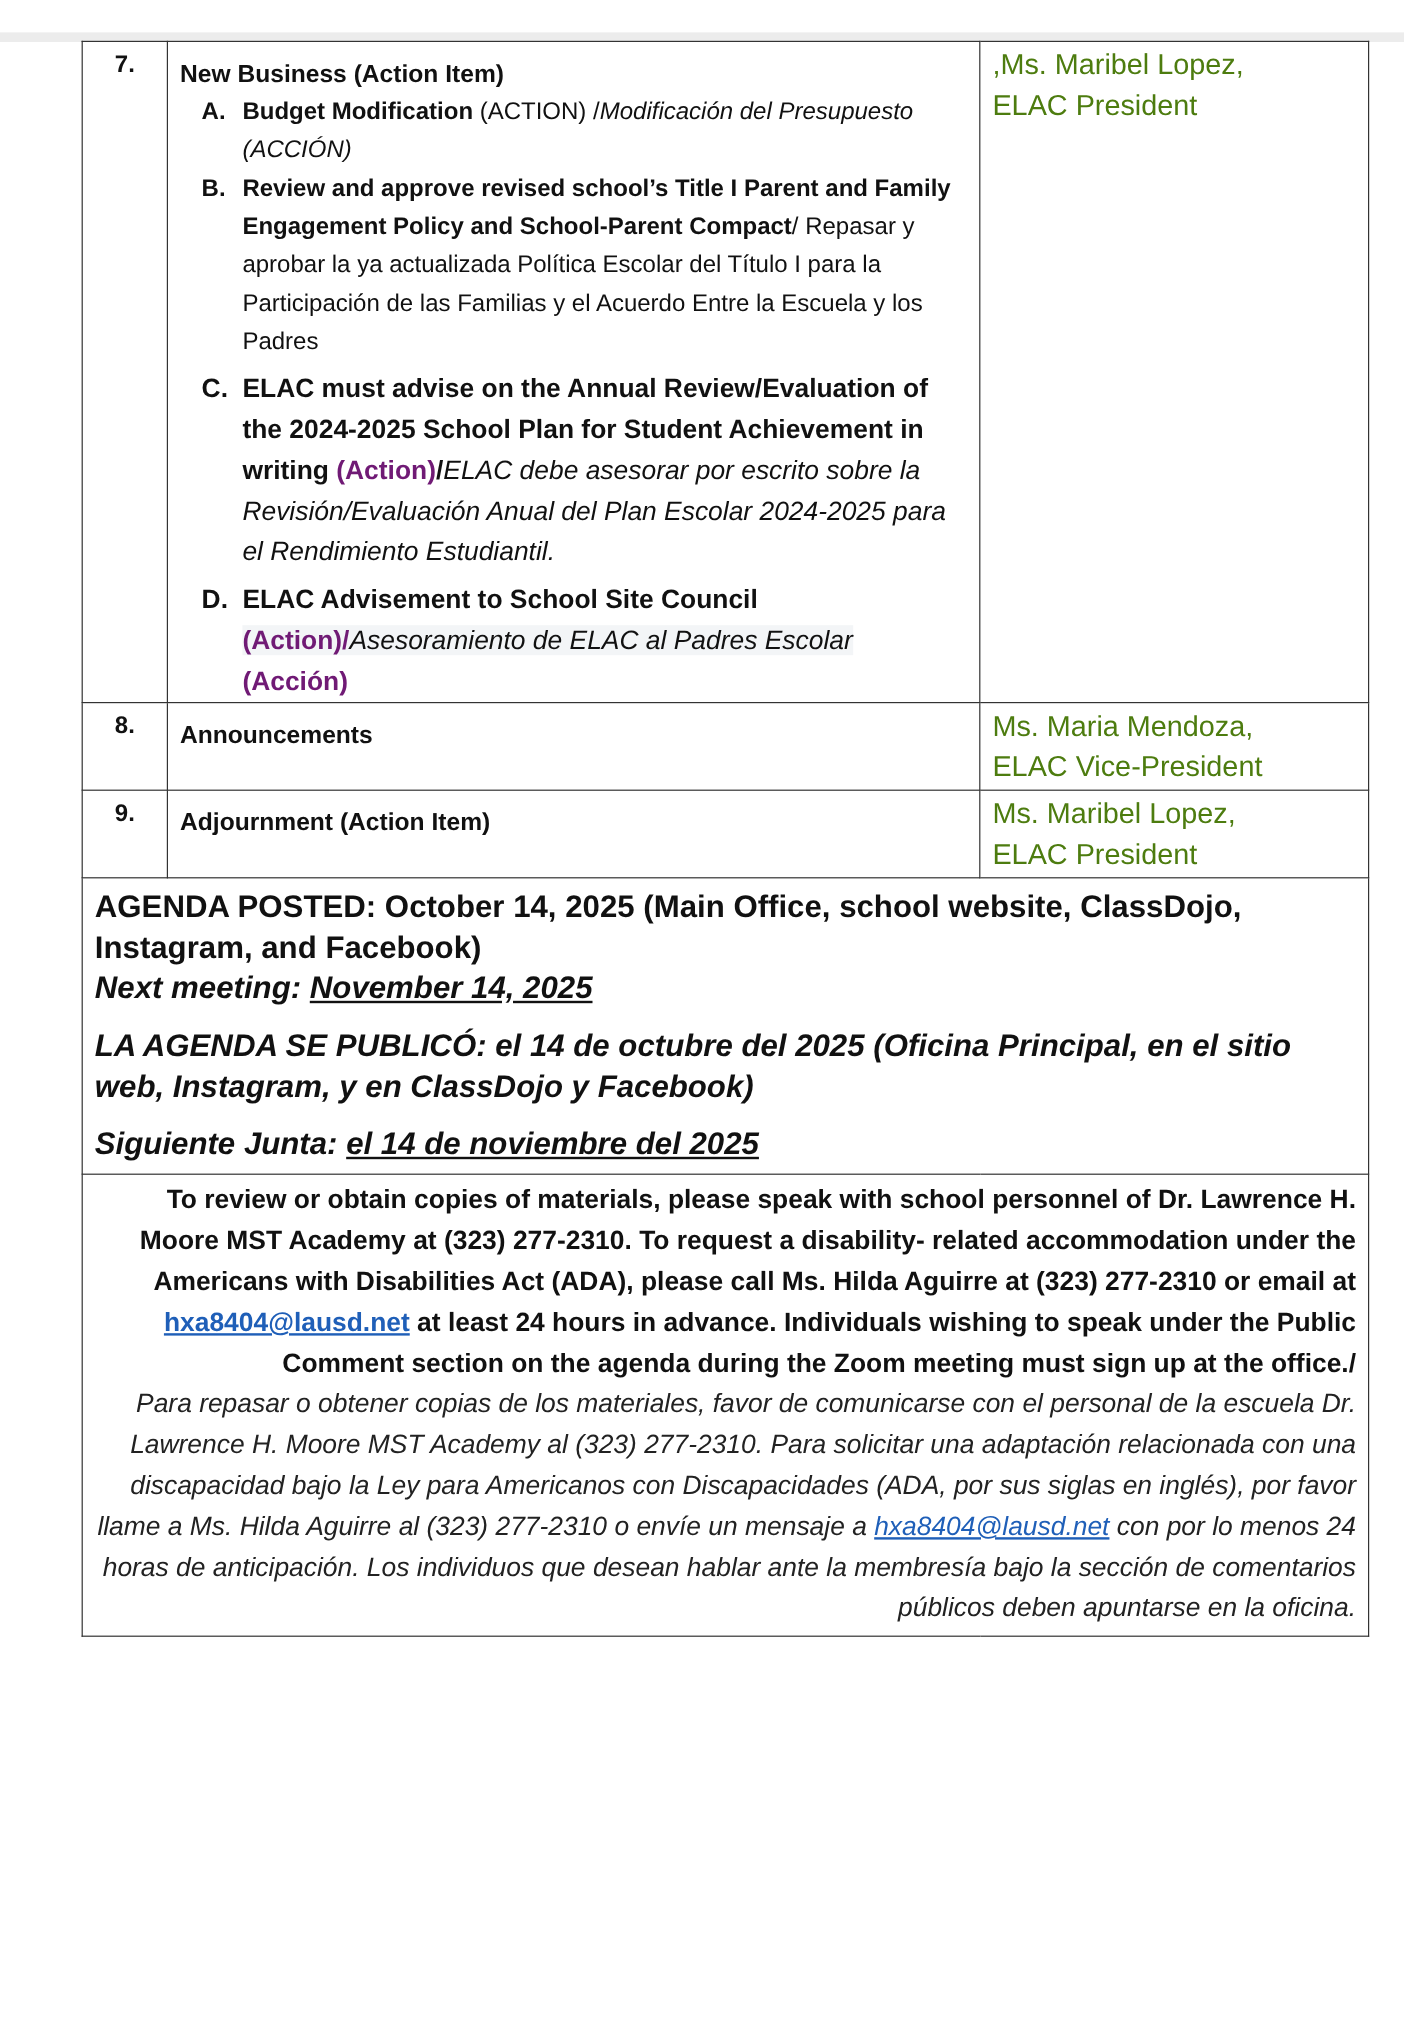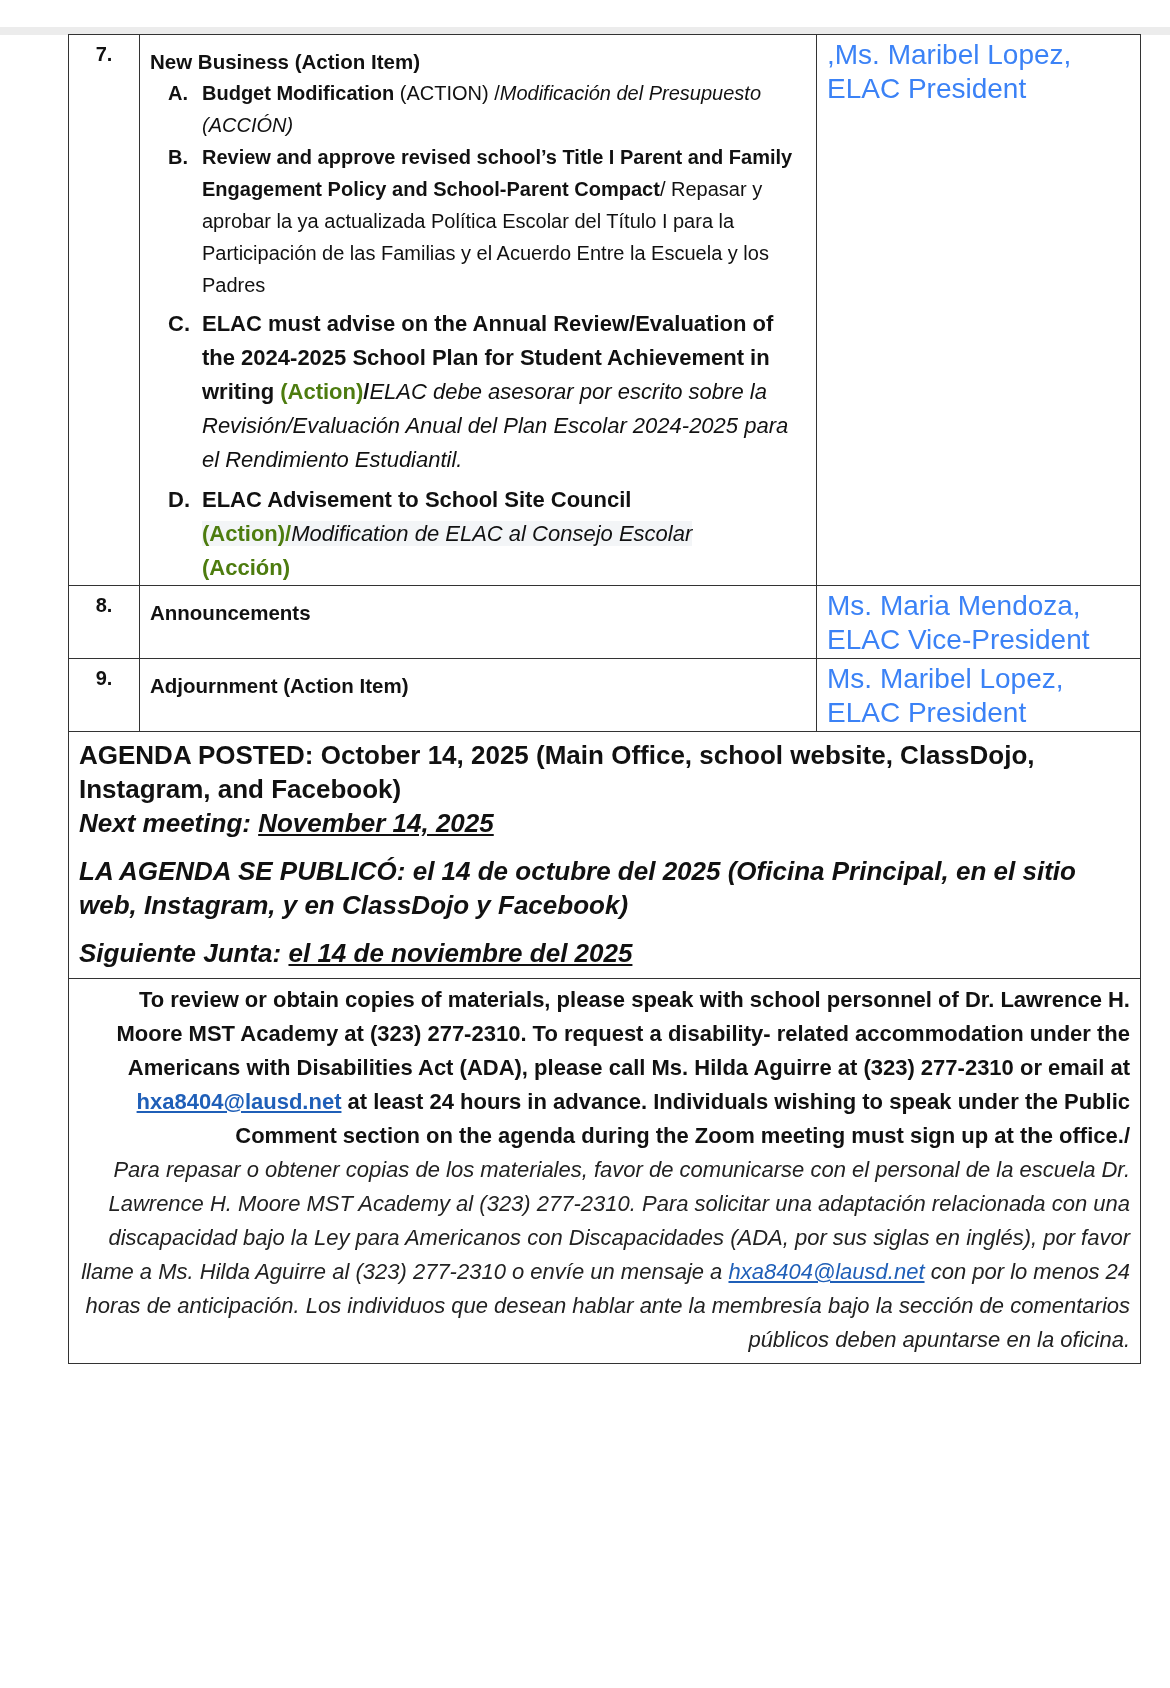--- a/index.html
+++ b/index.html
@@ -5,30 +5,30 @@
   html, body { margin: 0; padding: 0; background: #ffffff; }
   body { width: 1170px; height: 1688px; position: relative; overflow: hidden;
          font-family: "Liberation Sans", "DejaVu Sans", sans-serif; color: #111; }
   .topband { position: absolute; left: 0; top: 27px; width: 1170px; height: 8px; background: #ececec; }
   .page { position: absolute; left: 68px; top: 34px; width: 1051px; }
   table.agenda { border-collapse: collapse; width: 1051px; table-layout: fixed; }
   table.agenda td { border: 1.5px solid #333; vertical-align: top; padding: 0; }
   .c-num { width: 70px; text-align: center; font-weight: bold; font-size: 20px; padding-top: 4px !important; }
   .c-num span { display: inline-block; padding-top: 4px; }
   .c-body { width: 676px; }
-  .c-who { width: 303px; font-size: 28px; line-height: 34px; padding: 3px 10px 0 10px !important; color: #3b82f6; }
+  .c-who { width: 303px; font-size: 24px; line-height: 34px; padding: 3px 10px 0 10px !important; color: #4d7c0f; }
   .item-title { font-weight: bold; font-size: 20.5px; line-height: 30px; padding: 12px 10px 0 10px; }
   .sub { display: flex; padding-left: 28px; padding-right: 10px; }
   .sub .letter { width: 34px; flex: none; font-weight: bold; }
   .sub .txt { flex: 1; }
   .subA, .subB { font-size: 20px; line-height: 32px; }
   .subC, .subD { font-size: 22px; line-height: 34px; margin-top: 6px; }
   .b { font-weight: bold; }
   .i { font-style: italic; }
-  .green { color: #4d7c0f; font-weight: bold; }
+  .green { color: #701a75; font-weight: bold; }
   .hl { background: #f3f5f7; }
   .row8 td, .row9 td { height: 68px; }
   .info { padding: 6px 10px 8px 10px !important; font-size: 26px; line-height: 34px; }
   .info .center { text-align: left; font-style: italic; }
   .info .u { text-decoration: underline; }
   .gap { height: 14px; }
   .disclaimer { padding: 4px 10px 6px 10px !important; font-size: 22px; line-height: 34px; text-align: right; }
   .disclaimer .en { font-weight: bold; }
   .disclaimer .es { font-style: italic; color: #222; }
   a.mail { color: #1f5fb8; text-decoration: underline; }
@@ -64,21 +64,21 @@
           <div class="letter">C.</div>
           <div class="txt">
             <span class="b">ELAC must advise on the Annual Review/Evaluation of the 2024-2025 School Plan for Student Achievement in writing </span><span class="green">(Action)</span><span class="b">/</span><span class="i">ELAC debe asesorar por escrito sobre la Revisión/Evaluación Anual del Plan Escolar 2024-2025 para el Rendimiento Estudiantil.</span>
           </div>
         </div>
 
         <div class="sub subD">
           <div class="letter">D.</div>
           <div class="txt">
             <div class="b">ELAC Advisement to School Site Council</div>
-            <div><span class="hl"><span class="green">(Action)/</span><span class="i">Modification de ELAC al Consejo Escolar</span></span></div>
+            <div><span class="hl"><span class="green">(Action)/</span><span class="i">Asesoramiento de ELAC al Padres Escolar</span></span></div>
             <div class="green">(Acción)</div>
           </div>
         </div>
       </td>
       <td class="c-who">
         <div>,Ms. Maribel Lopez,</div>
         <div>ELAC President</div>
       </td>
     </tr>
 

